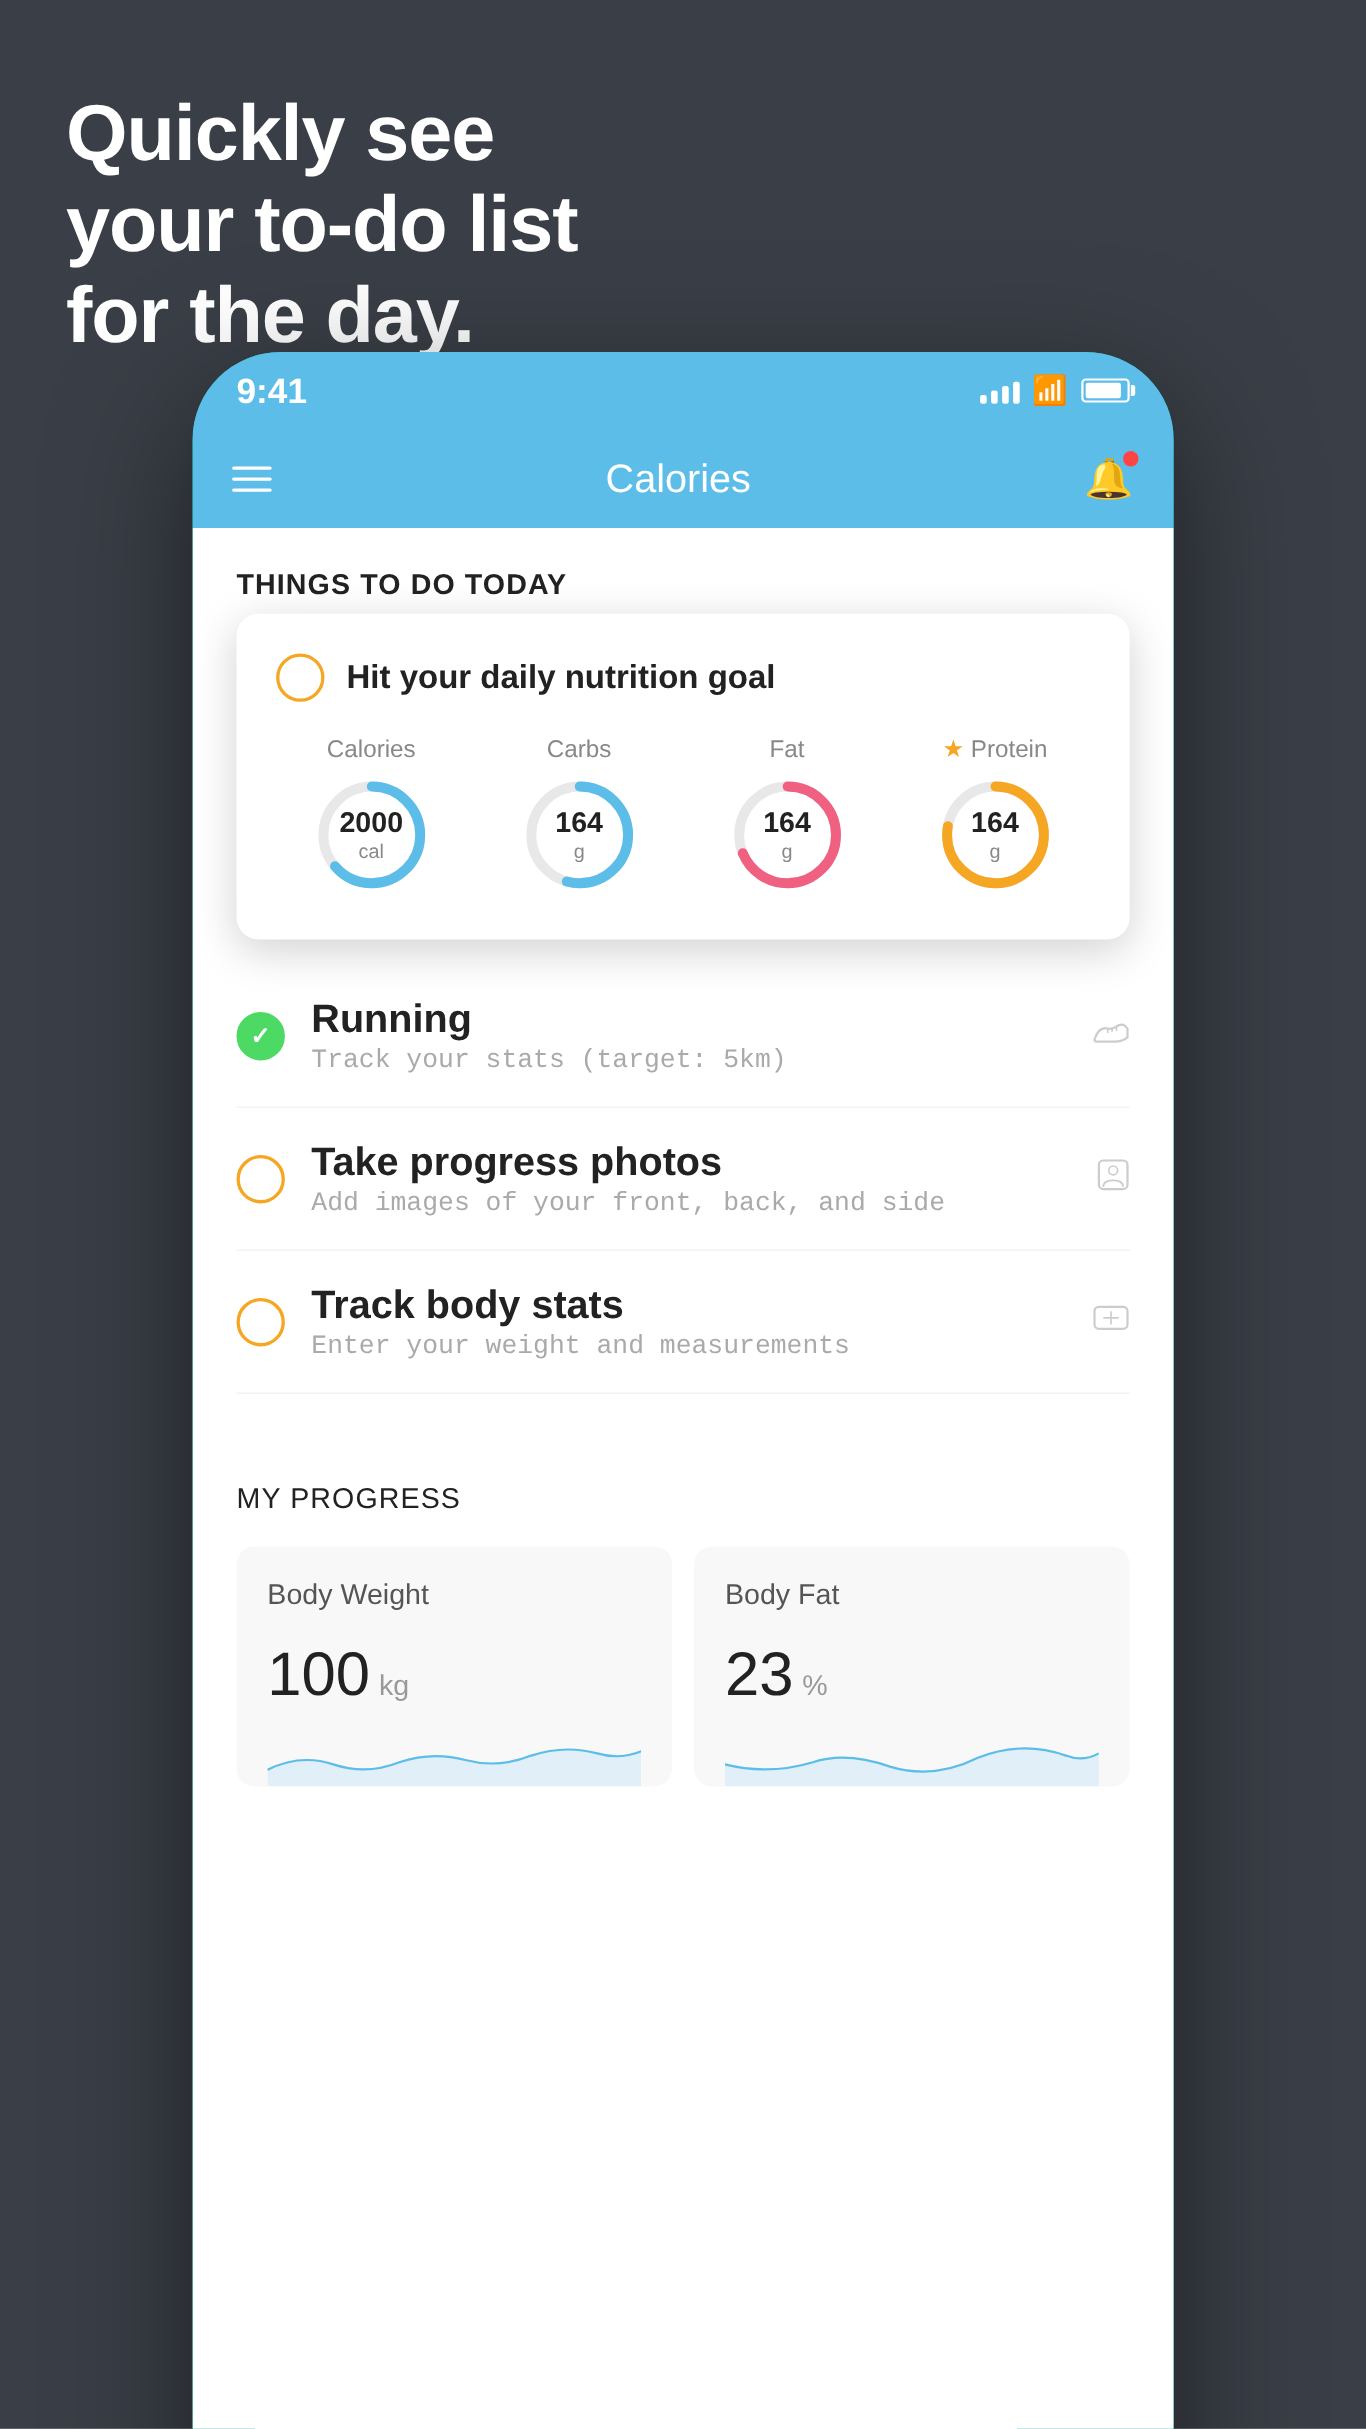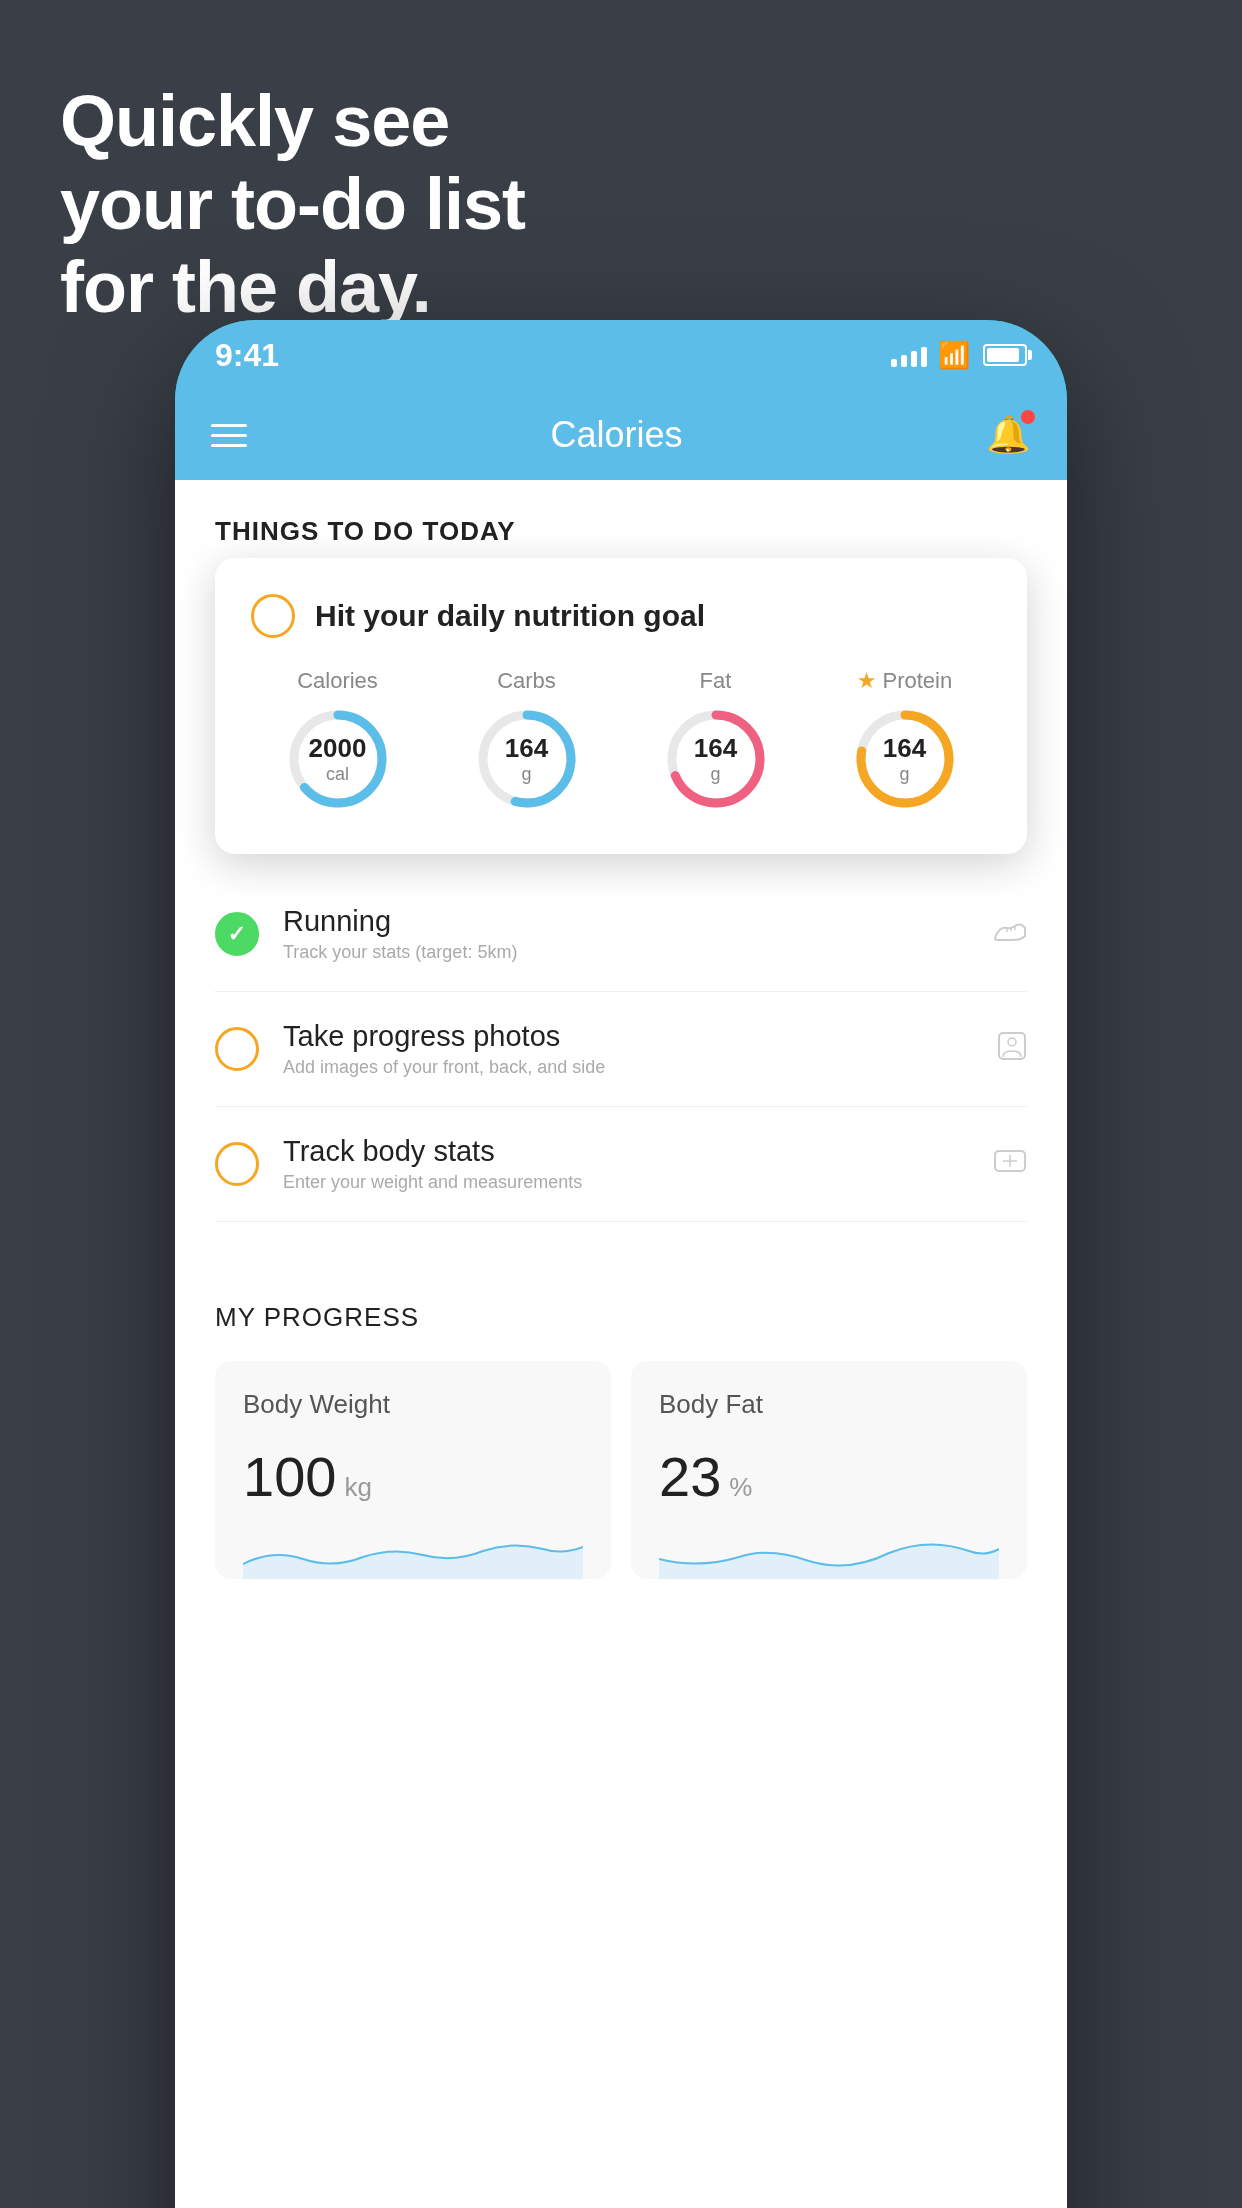--- a/index.html
+++ b/index.html
@@ -272,28 +272,29 @@
       left: 50%;
       transform: translate(-50%, -50%);
       color: #fff;
       font-size: 22px;
       font-weight: 700;
     }
     .list-item-text {
       flex: 1;
     }
     .list-item-title {
-      font-size: 29px;
-      font-weight: 400;
+      font-size: 36px;
+      font-weight: 700;
       color: #222;
       margin-bottom: 4px;
     }
     .list-item-subtitle {
-      font-size: 18px;
+      font-size: 24px;
       color: #aaa;
+      font-family: Liberation Mono, monospace;
     }
     .list-item-icon {
       font-size: 30px;
       color: #ccc;
     }
 
     
     .progress-section {
       padding: 40px 40px 0;
     }

